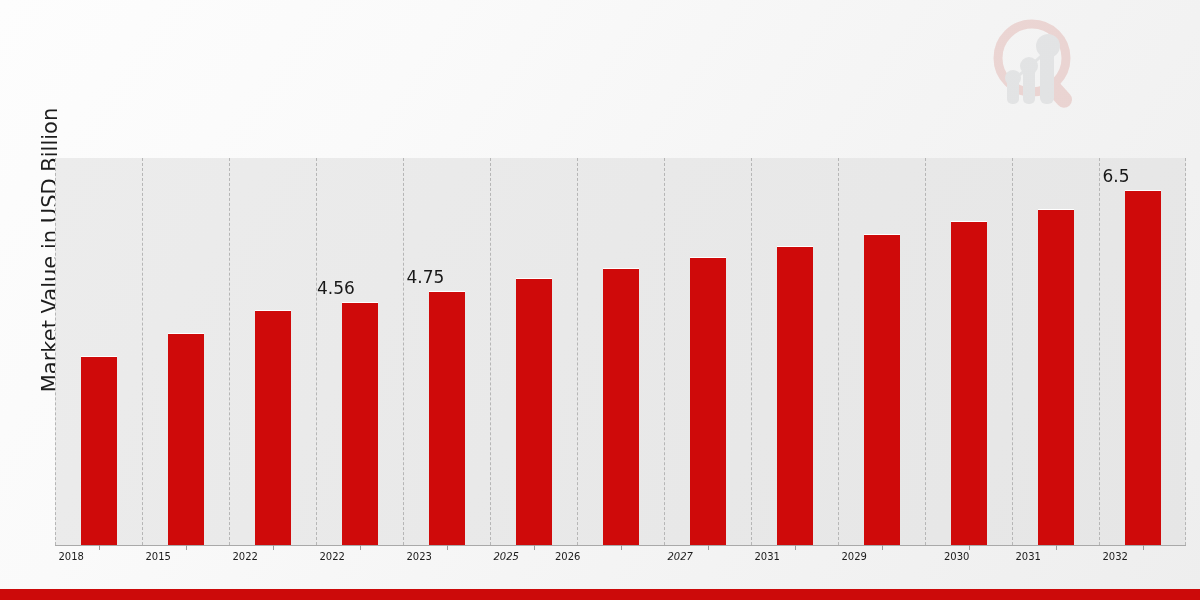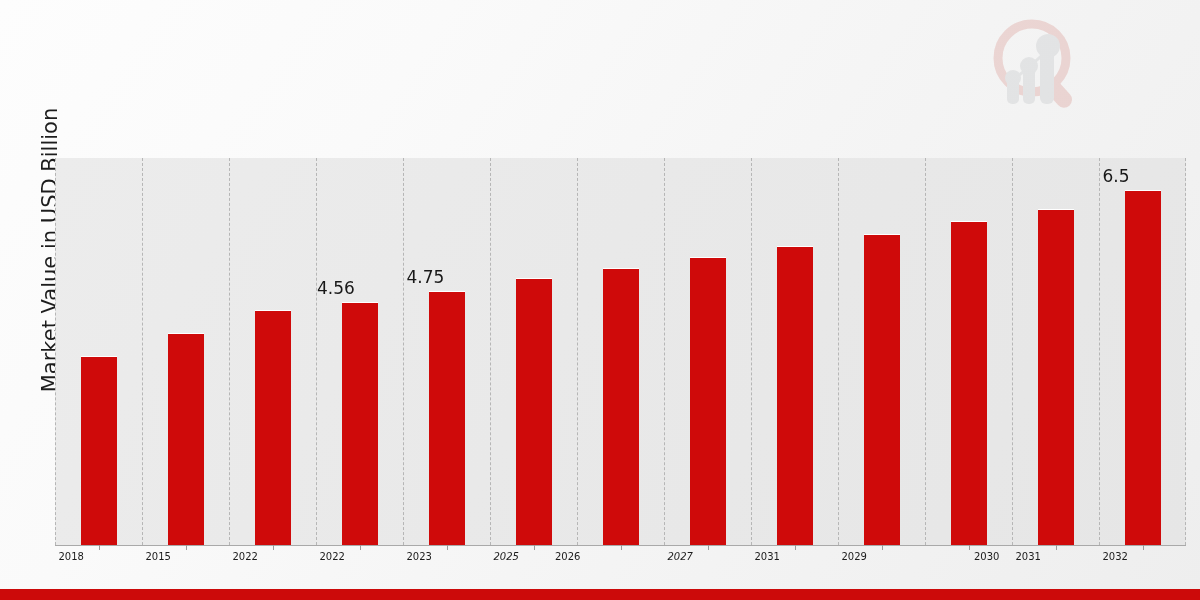--- a/index.html
+++ b/index.html
@@ -220,21 +220,21 @@
       <div class="x-tick-label" style="left: 493.5px; width: 80px; font-style: italic;">2025</div>
       <div class="x-tick" style="left: 620.5px;"></div>
       <div class="x-tick-label" style="left: 555px; width: 80px;">2026</div>
       <div class="x-tick" style="left: 707.5px;"></div>
       <div class="x-tick-label" style="left: 667.5px; width: 80px; font-style: italic;">2027</div>
       <div class="x-tick" style="left: 794.5px;"></div>
       <div class="x-tick-label" style="left: 754.5px; width: 80px;">2031</div>
       <div class="x-tick" style="left: 881.5px;"></div>
       <div class="x-tick-label" style="left: 841.5px; width: 80px;">2029</div>
       <div class="x-tick" style="left: 968.5px;"></div>
-      <div class="x-tick-label" style="left: 974px; width: 80px;">2030</div>
+      <div class="x-tick-label" style="left: 944px; width: 80px;">2030</div>
       <div class="x-tick" style="left: 1055.5px;"></div>
       <div class="x-tick-label" style="left: 1015.5px; width: 80px;">2031</div>
       <div class="x-tick" style="left: 1142.5px;"></div>
       <div class="x-tick-label" style="left: 1102.5px; width: 80px;">2032</div>
     </div>
 
   <div id="bottom-band" style="background: rgb(204, 10, 10);"></div>
 </div>
 
 </body></html>

